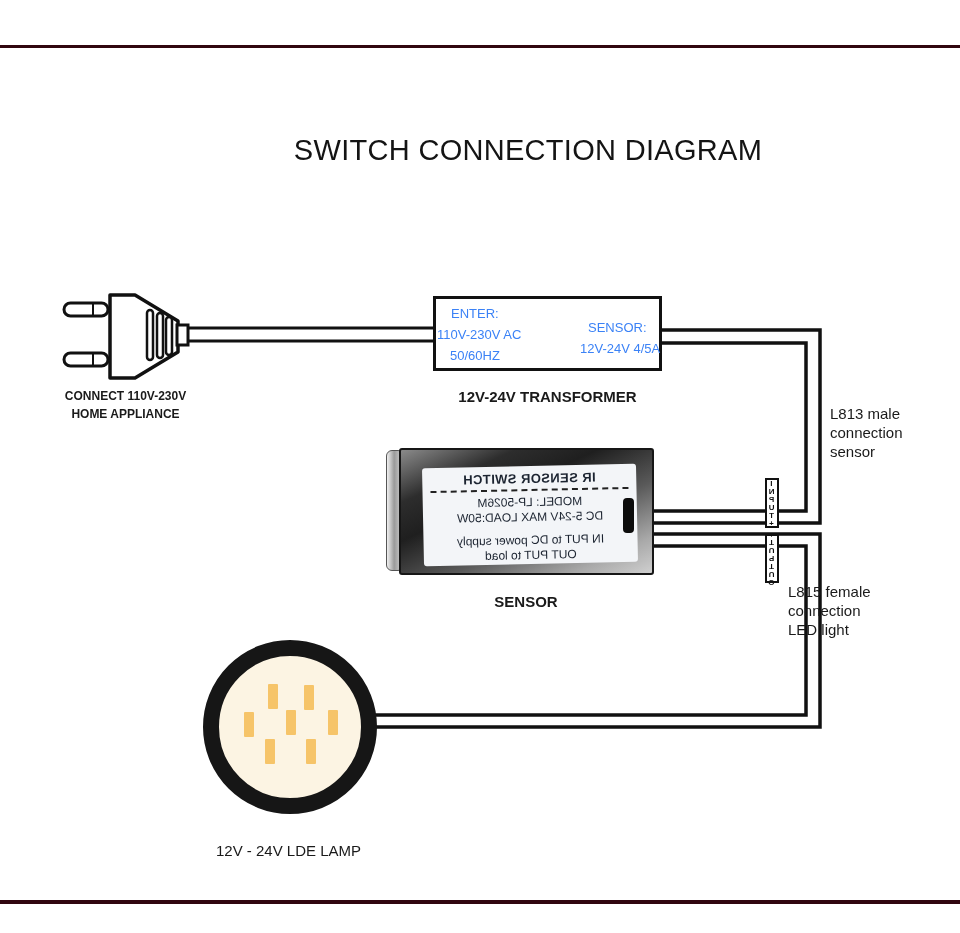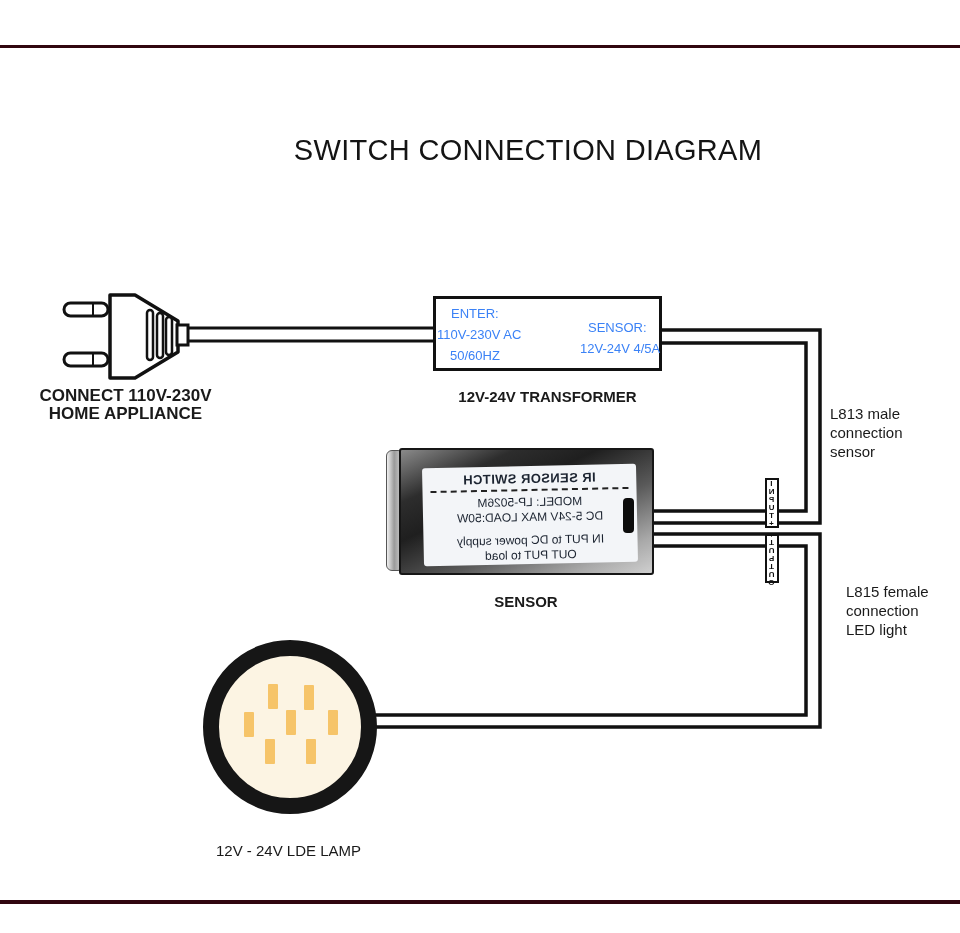--- a/index.html
+++ b/index.html
@@ -81,27 +81,27 @@
 
   <div class="abs tbox">
     <span style="left:15px;top:7px;">ENTER:</span>
     <span style="left:1px;top:28px;">110V-230V AC</span>
     <span style="left:14px;top:49px;">50/60HZ</span>
     <span style="left:152px;top:21px;">SENSOR:</span>
     <span style="left:144px;top:42px;">12V-24V 4/5A</span>
   </div>
   <div class="abs caption" style="left:433px;top:388px;width:229px;">12V-24V TRANSFORMER</div>
 
-  <div class="abs caption" style="left:28px;top:387px;width:195px;font-size:17px;line-height:18px;">CONNECT 110V-230V
+  <div class="abs caption" style="left:28px;top:387px;width:195px;font-size:12px;line-height:18px;">CONNECT 110V-230V
 HOME APPLIANCE</div>
 
   <div class="abs annot" style="left:830px;top:404px;">L813 male
 connection
 sensor</div>
-  <div class="abs annot" style="left:846px;top:582px;">L815 female
+  <div class="abs annot" style="left:788px;top:582px;">L815 female
 connection
 LED light</div>
 
   <div class="abs sensor">
     <div class="cap"></div>
     <div class="bodym"></div>
     <div class="label">
       <div class="t1">IR SENSOR SWITCH</div>
       <div class="div"></div>
       <div class="t2">MODEL: LP-5026M</div>

